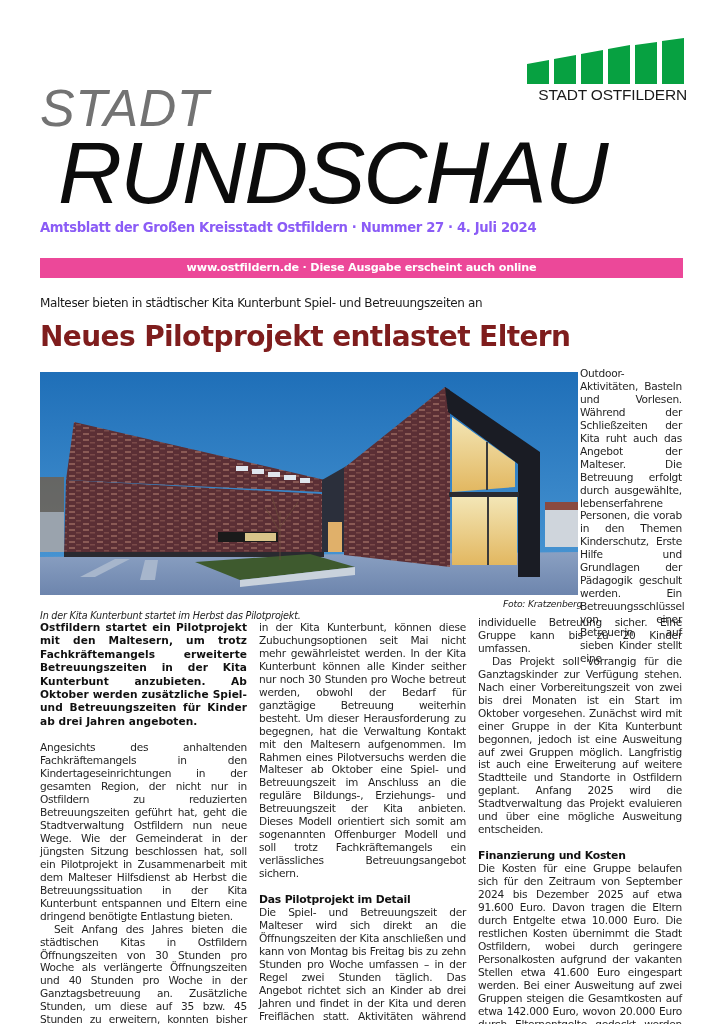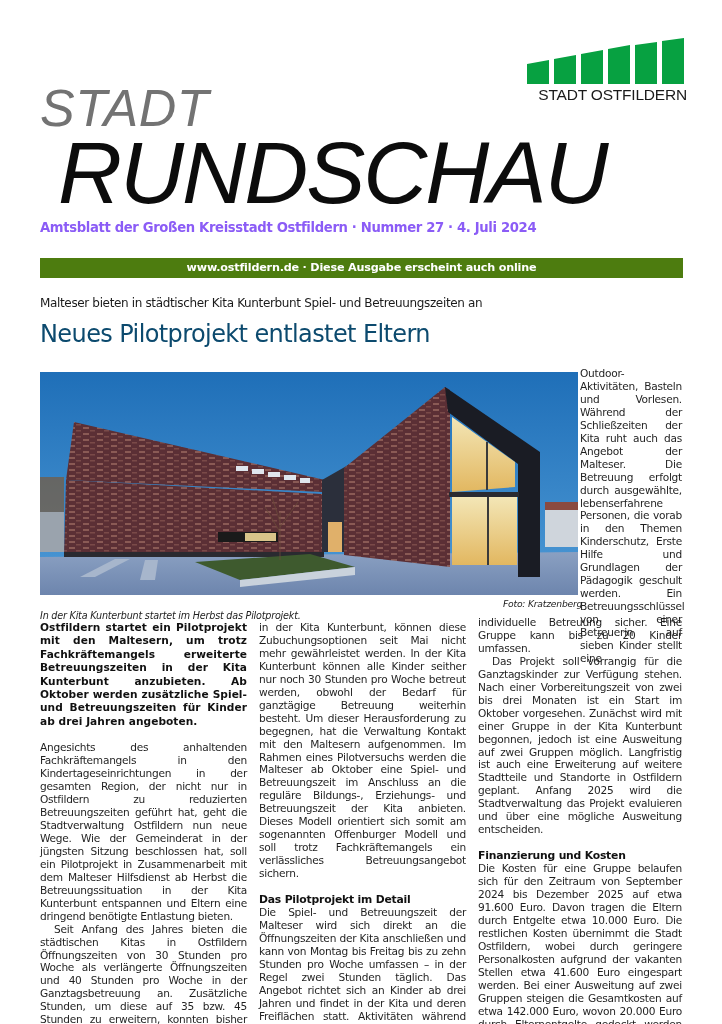--- a/index.html
+++ b/index.html
@@ -14,25 +14,25 @@
   .mast-stadt { position: absolute; left: 40px; top: 82px; font-family: "Liberation Sans", sans-serif;
     font-style: italic; font-size: 52px; line-height: 52px; color: #737373; letter-spacing: 0.5px;
     transform: scaleX(1.0); transform-origin: left top; }
   .mast-rundschau { position: absolute; left: 58px; top: 128px; font-family: "Liberation Sans", sans-serif;
     font-style: italic; font-size: 87px; line-height: 90px; color: #0c0c0c; letter-spacing: -2px;
     transform: scaleX(1.02); transform-origin: left top; }
 
   .subline { position: absolute; left: 40px; top: 220px; width: 643px; text-align: left;
     font-family: "DejaVu Sans", sans-serif; font-weight: bold; font-size: 13.2px; letter-spacing: -0.35px; color: #8b5cf6; }
 
-  .greenbar { position: absolute; left: 40px; top: 258px; width: 643px; height: 20px; background: #4d7c0f;
+  .greenbar { position: absolute; left: 40px; top: 258px; width: 643px; height: 20px; background: #ec4899;
     color: #fff; text-align: center; font-weight: bold; font-size: 11.2px; line-height: 20px; letter-spacing: -0.2px; }
 
   .kicker { position: absolute; left: 40px; top: 296px; font-size: 12px; letter-spacing: -0.35px; color: #1a1a1a; }
-  .headline { position: absolute; left: 40px; top: 320px; font-weight: normal; font-size: 24px; letter-spacing: -0.6px; color: #0c4a6e; }
+  .headline { position: absolute; left: 40px; top: 320px; font-weight: bold; font-size: 28px; letter-spacing: -0.6px; color: #7f1d1d; }
 
   .photo { position: absolute; left: 40px; top: 372px; width: 538px; height: 223px; overflow: hidden; }
   .photo svg { display: block; }
 
   .caption { position: absolute; left: 40px; top: 598px; font-style: italic; font-size: 9.6px; color: #222; letter-spacing: -0.2px; margin-top: 12px; }
   .credit { position: absolute; left: 503px; top: 598px; font-style: italic; font-size: 9.2px; color: #222; letter-spacing: -0.2px; }
 
   .col { position: absolute; font-size: 10.6px; line-height: 12.95px; text-align: justify; letter-spacing: -0.25px; color: #1f1f1f; hyphens: manual; }
   .col p { margin: 0; }
   .col .indent { text-indent: 14px; }

